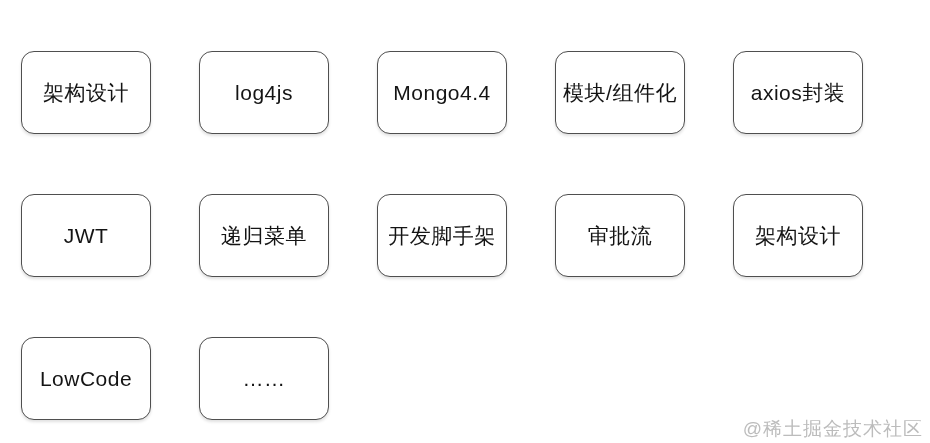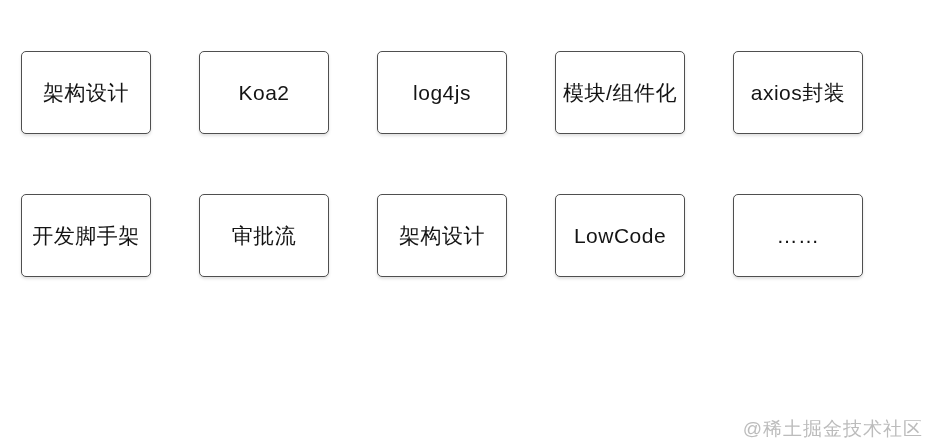--- a/index.html
+++ b/index.html
@@ -20,21 +20,21 @@
     left: 21px;
     top: 51px;
     display: grid;
     grid-template-columns: repeat(5, 130px);
     grid-auto-rows: 83px;
     column-gap: 48px;
     row-gap: 60px;
   }
   .node {
     border: 1.6px solid #4f4f4f;
-    border-radius: 5px;
+    border-radius: 13px;
     background: #ffffff;
     box-shadow: 0 2px 3px rgba(0,0,0,0.12);
     display: flex;
     align-items: center;
     justify-content: center;
     box-sizing: border-box;
   }
   .node .label {
     font-size: 21px;
     color: #141414;
@@ -58,31 +58,37 @@
 </head>
 <body>
 
 <div class="canvas">
   <div class="grid">
 
     <div class="node">
       <span class="label">架构设计</span>
     </div>
     <div class="node">
-      <span class="label">Koa2</span>
-    </div>
-    <div class="node">
       <span class="label">log4js</span>
     </div>
 
+    <div class="node">
+      <span class="label">Mongo4.4</span>
+    </div>
     <div class="node">
       <span class="label">模块/组件化</span>
     </div>
     <div class="node">
       <span class="label">axios封装</span>
+    </div>
+    <div class="node">
+      <span class="label">JWT</span>
+    </div>
+    <div class="node">
+      <span class="label">递归菜单</span>
     </div>
 
     <div class="node">
       <span class="label">开发脚手架</span>
     </div>
     <div class="node">
       <span class="label">审批流</span>
     </div>
     <div class="node">
       <span class="label">架构设计</span>

